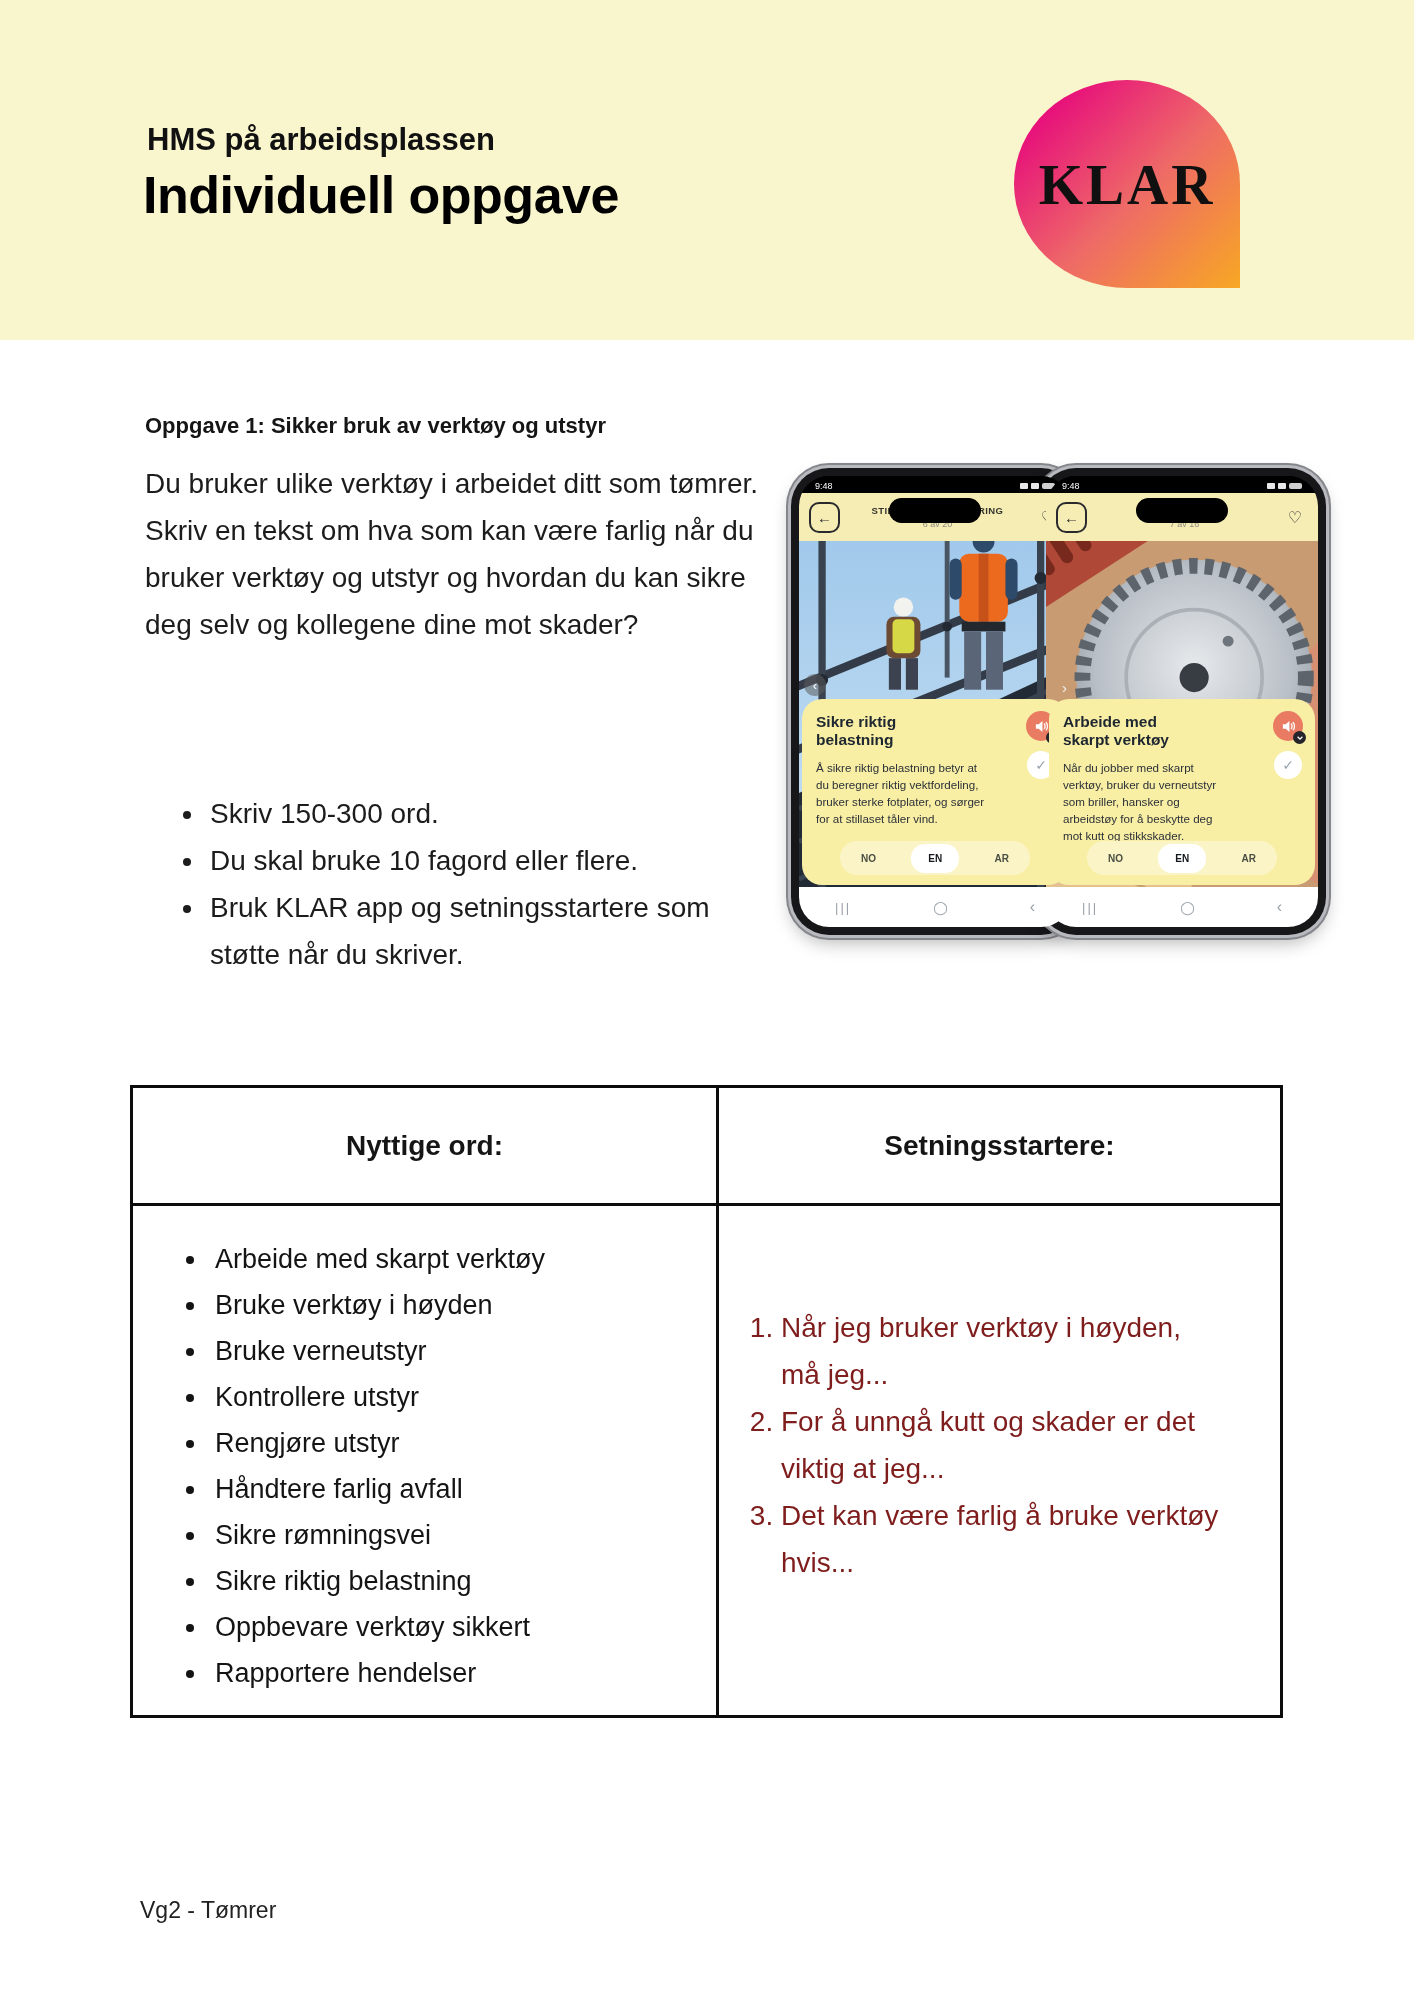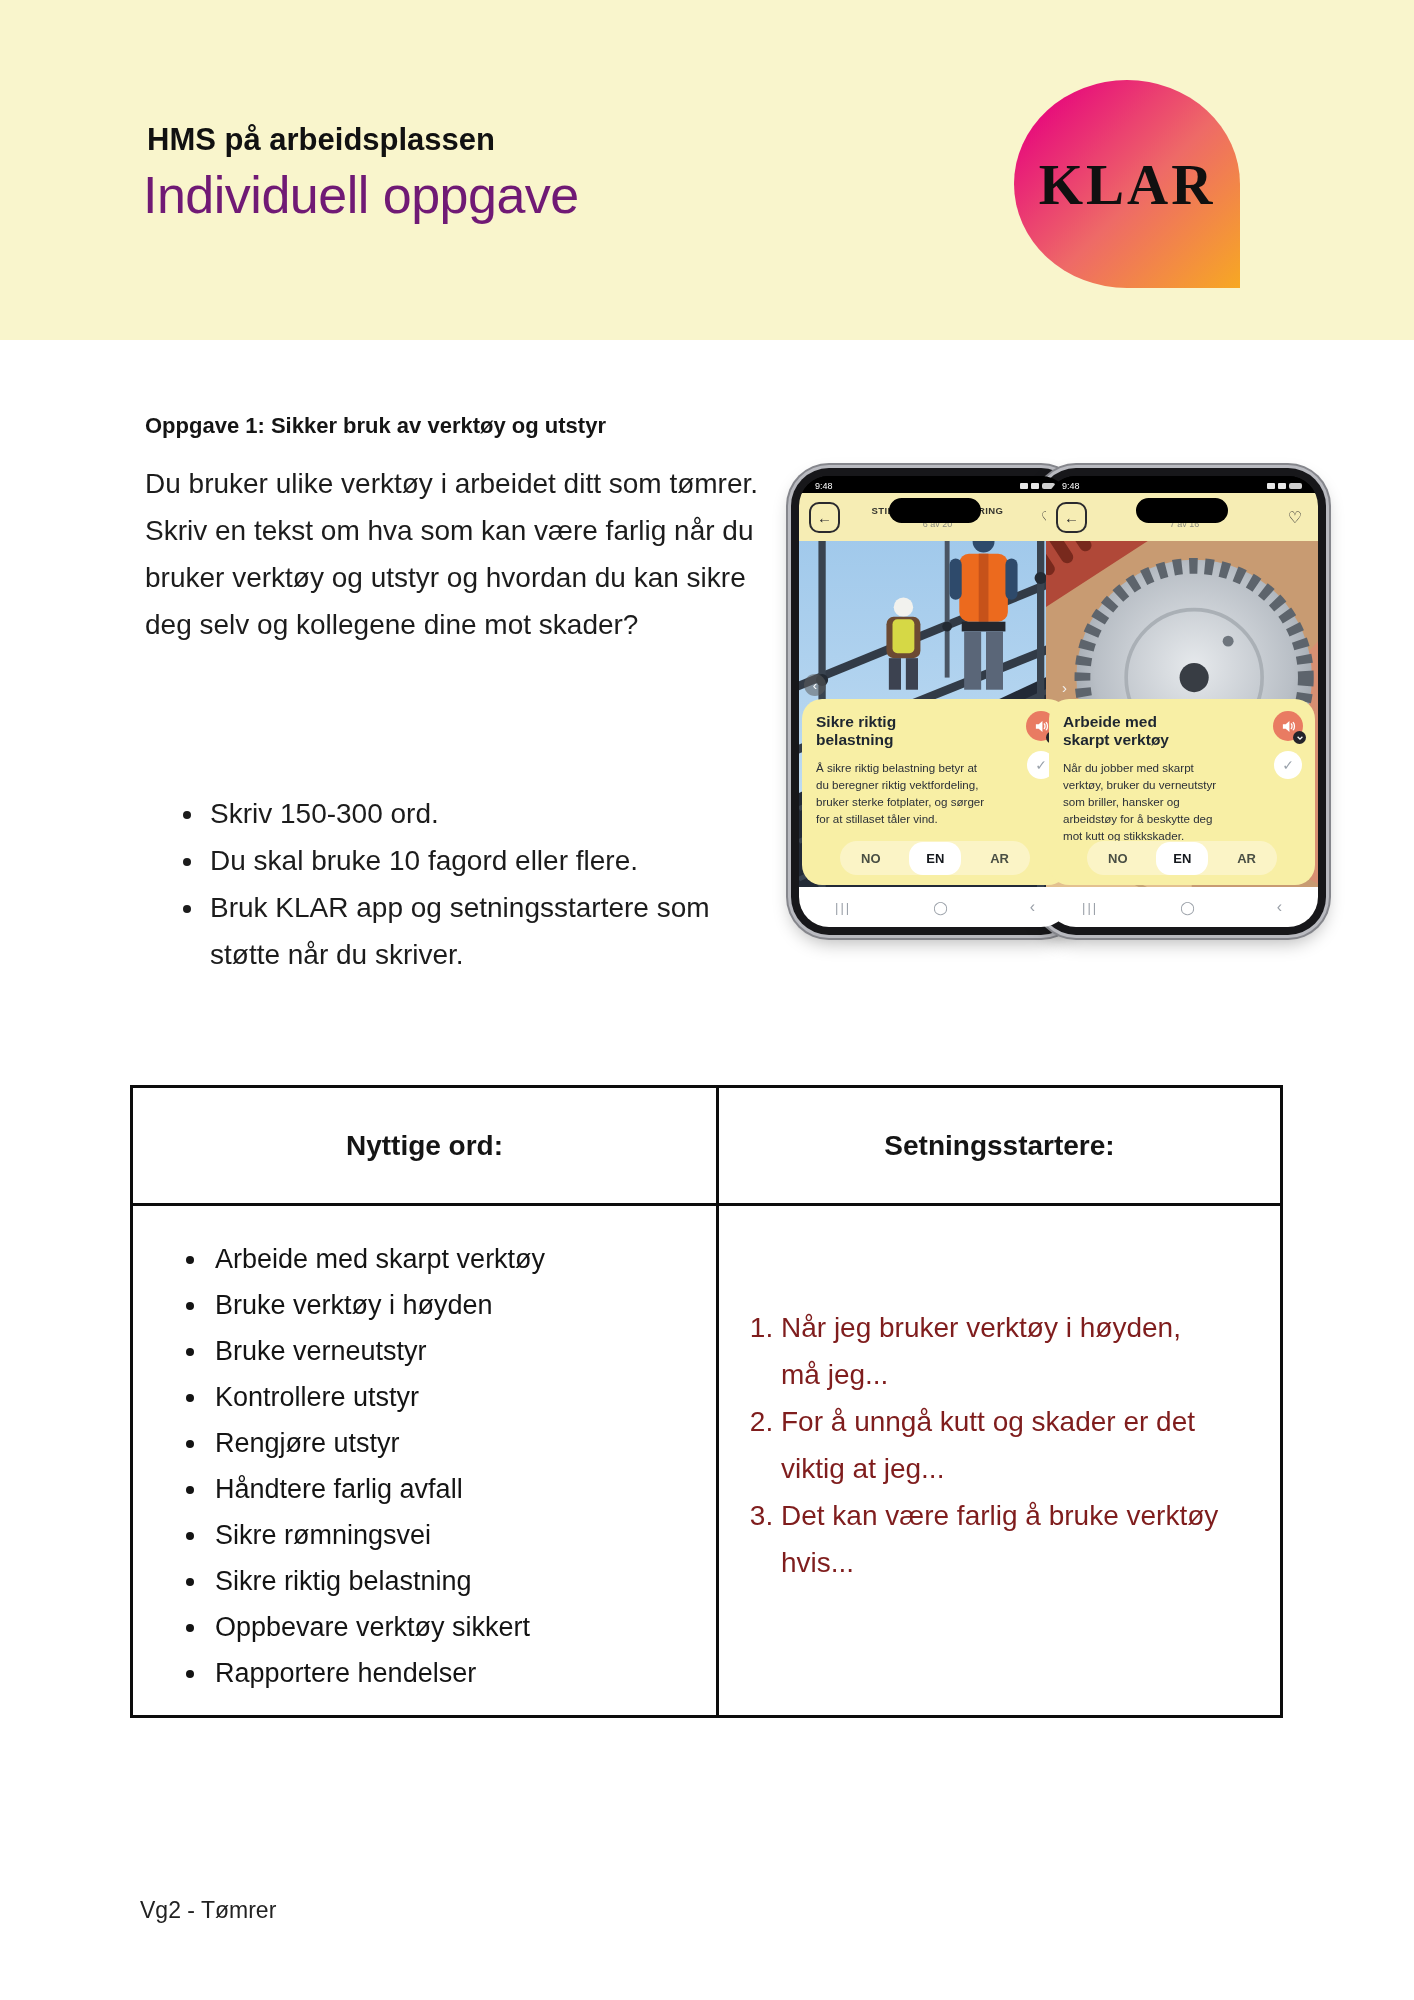--- a/index.html
+++ b/index.html
@@ -5,21 +5,21 @@
   * { margin:0; padding:0; box-sizing:border-box; }
   html,body { background:#ffffff; }
   .page {
     position:relative; width:1414px; height:2000px; background:#fff;
     font-family:"Liberation Sans", sans-serif; color:#151515; overflow:hidden;
   }
 
   
   .band { position:absolute; left:0; top:0; width:1414px; height:340px; background:#F9F5CC; }
   .eyebrow { position:absolute; left:147px; top:122px; font-size:31px; font-weight:700; color:#111; }
-  .band-title { position:absolute; left:143px; top:165px; font-size:52px; font-weight:400; letter-spacing:-0.5px; color:#701a75; }
+  .band-title { position:absolute; left:143px; top:165px; font-size:52px; font-weight:700; letter-spacing:-0.5px; color:#000000; }
   .logo {
     position:absolute; left:1014px; top:80px; width:226px; height:208px;
     background:linear-gradient(135deg,#E6017E 8%,#EE6A67 55%,#F7A823 100%);
     border-radius:50% 50% 0 50%;
     display:flex; align-items:center; justify-content:center;font-family:Liberation Serif, serif;
   }
   .logo span { font-size:57px; font-weight:800; color:#101010; letter-spacing:3px; }
 
   
   .task-heading { position:absolute; left:145px; top:413px; font-size:22px; font-weight:700; }
@@ -82,21 +82,21 @@
   .check-btn {
     position:absolute; top:52px; right:13px; width:28px; height:28px; border-radius:50%;
     background:#fff; color:#99a1aa; font-size:14px; display:flex; align-items:center; justify-content:center;
   }
   .card-body { margin-top:9px; font-size:11.6px; line-height:1.47; color:#2b3038; width:170px; }
   .lang {
     position:absolute; left:50%; transform:translateX(-50%); bottom:10px;
     width:190px; height:34px; background:#FBF4C6; border-radius:17px;
     display:flex; align-items:center; justify-content:space-between; padding:0 4px;
   }
-  .lang span { font-size:13px; font-weight:700; color:#4a4f44; padding:9px 17px; border-radius:14px; }
+  .lang span { font-size:10px; font-weight:700; color:#4a4f44; padding:9px 17px; border-radius:14px; }
   .lang span.selected { background:#fff; color:#14181d; }
   .navbar {
     position:absolute; bottom:0; left:0; right:0; height:40px; background:#fff; z-index:2;
     display:flex; align-items:center; justify-content:space-between; padding:0 36px; color:#9aa0a8;
   }
   .nav-recents { font-size:13px; letter-spacing:2px; }
   .nav-home { font-size:13px; }
   .nav-back { font-size:16px; }
 
   

